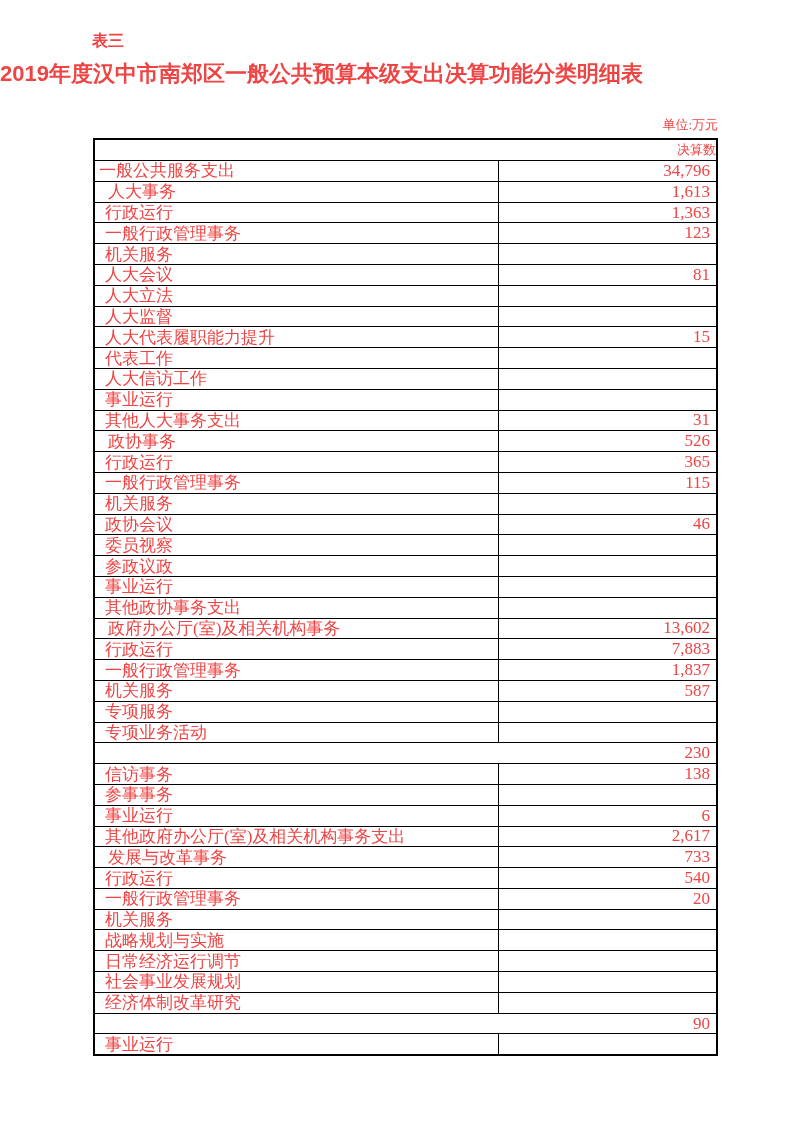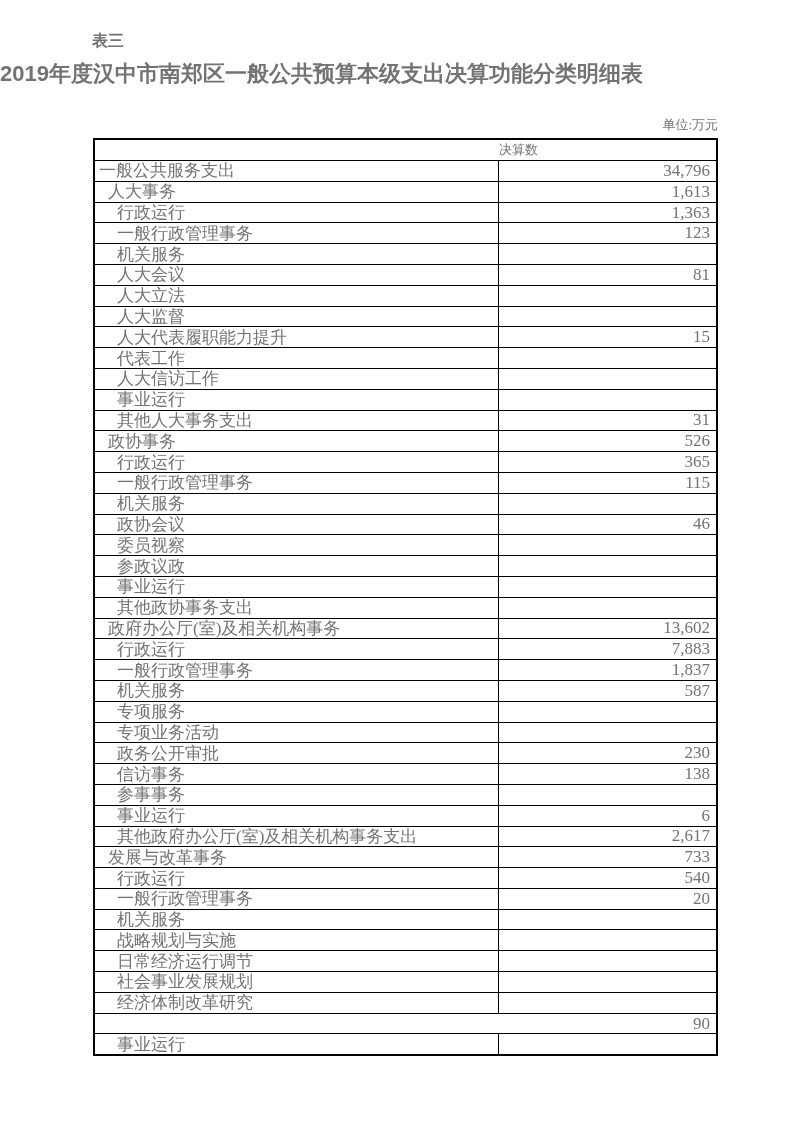--- a/index.html
+++ b/index.html
@@ -5,21 +5,21 @@
   html, body {
     margin: 0;
     padding: 0;
     background: #ffffff;
   }
   .sheet {
     position: relative;
     width: 793px;
     height: 1122px;
     background: #ffffff;
-    color: #737373;
+    color: #ef4444;
     font-family: "Liberation Serif", serif;
     overflow: hidden;
   }
   .table-label {
     position: absolute;
     left: 92px;
     top: 31px;
     font-family: "Liberation Sans", sans-serif;
     font-weight: bold;
     font-size: 16px;
@@ -77,33 +77,33 @@
   .cell.amount {
     flex: 1;
     text-align: right;
     padding-right: 6px;
   }
   .thead .cell.subject {
     justify-content: center;
     margin-top: 23px;
   }
   .thead .cell.amount {
-    text-align: left;
+    text-align: right;
     padding-right: 0;
   }
   .trow {
     display: flex;
     height: 19.8px;
     border-top: 1.4px solid #000000;
     align-items: center;
     font-size: 17px;
   }
   .trow .cell.subject.lvl0 { padding-left: 4px; }
   .trow .cell.subject.lvl1 { padding-left: 13px; }
-  .trow .cell.subject.lvl2 { padding-left: 22px; }
+  .trow .cell.subject.lvl2 { padding-left: 10px; }
 </style>
 </head>
 <body>
 
 <div class="sheet">
 
   <div class="table-label">表三</div>
 
   <div class="doc-title">2019年度汉中市南郑区一般公共预算本级支出决算功能分类明细表</div>
 
@@ -221,21 +221,20 @@
         </div>
         <div class="trow">
           <div class="cell subject lvl2">专项服务</div>
           <div class="cell amount"></div>
         </div>
         <div class="trow">
           <div class="cell subject lvl2">专项业务活动</div>
           <div class="cell amount"></div>
         </div>
         <div class="trow">
-          <div class="cell subject lvl2">政务公开审批</div>
           <div class="cell amount">230</div>
         </div>
         <div class="trow">
           <div class="cell subject lvl2">信访事务</div>
           <div class="cell amount">138</div>
         </div>
         <div class="trow">
           <div class="cell subject lvl2">参事事务</div>
           <div class="cell amount"></div>
         </div>

